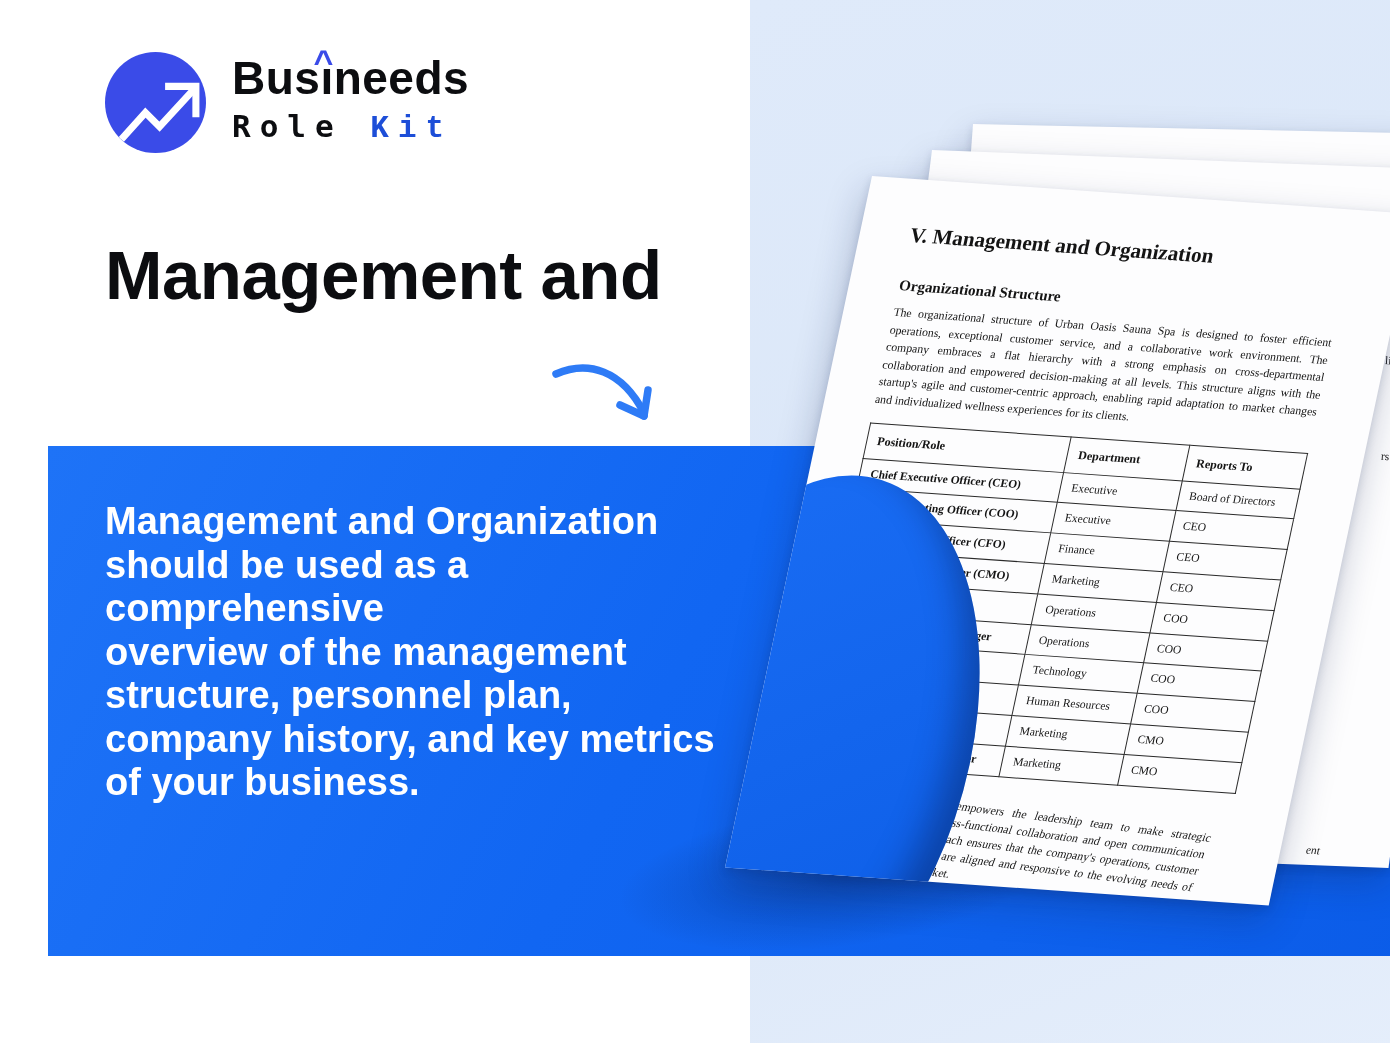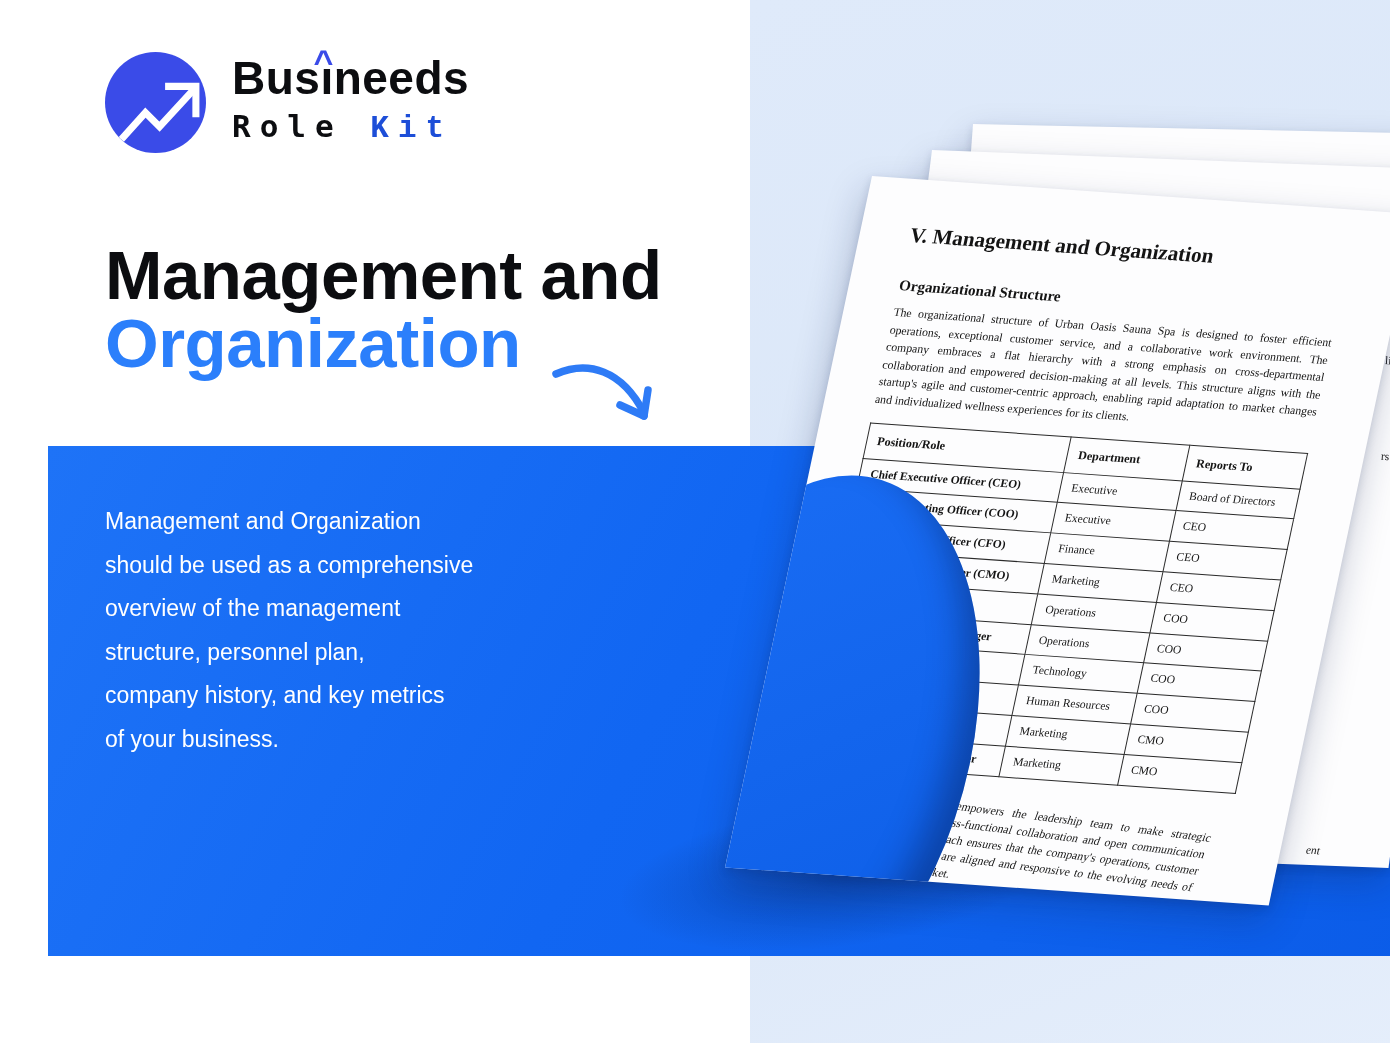--- a/index.html
+++ b/index.html
@@ -25,21 +25,21 @@
   .brand-kit{color:#1d4ed8;font-family:Liberation Mono, monospace;}
 
   
   .headline{position:absolute;left:57px;top:242px;z-index:7;font-size:69px;line-height:68px;
     font-weight:800;letter-spacing:-.5px;color:#0c0d10;}
   .headline .line2{color:#2b7ffb;}
   .swoosh{position:absolute;left:498px;top:358px;z-index:7;}
 
   
   .desc{position:absolute;left:57px;top:500px;z-index:7;width:640px;color:#ffffff;
-    font-size:23px;line-height:43.5px;font-weight:400;white-space:pre-line;}
+    font-size:38px;line-height:43.5px;font-weight:700;white-space:pre-line;}
 
   
   .page{position:absolute;background:#fdfdfe;
     box-shadow:0 16px 36px rgba(15,30,80,.25),0 3px 8px rgba(15,30,80,.14);}
   .page-back{left:925px;top:124px;width:540px;height:690px;z-index:3;
     transform:rotate(1.2deg) skewX(-3deg);transform-origin:top left;}
   .page-mid{left:884px;top:150px;width:545px;height:700px;z-index:4;
     transform:rotate(2.2deg) skewX(-5deg);transform-origin:top left;}
   .curl-shadow{position:absolute;left:560px;top:800px;width:460px;height:150px;z-index:5;
     background:radial-gradient(ellipse at center,rgba(5,15,50,.30) 0%,rgba(5,15,50,0) 68%);
@@ -96,21 +96,20 @@
       </span>
     </div>
     <div class="wordmark">
       <div class="brand-line1"><span>Bus</span><span class="i-wrap"><span>ı</span><span class="i-caret">^</span></span><span>needs</span></div>
       <div class="brand-line2"><span>Role</span> <span class="brand-kit">Kit</span></div>
     </div>
   </div>
 
   <div class="headline">
     <div class="line1">Management and</div>
-    <div class="line2">Organization</div>
   </div>
   <div class="swoosh">
     <svg width="115" height="82" viewBox="0 0 115 82">
       <g fill="none" stroke="#2e7bf6" stroke-width="7.5" stroke-linecap="round" stroke-linejoin="round">
         <path d="M10 16 C 42 2, 76 12, 98 55"></path>
         <path d="M98 58 L74 47"></path>
         <path d="M98 58 L102 32"></path>
       </g>
     </svg>
   </div>

